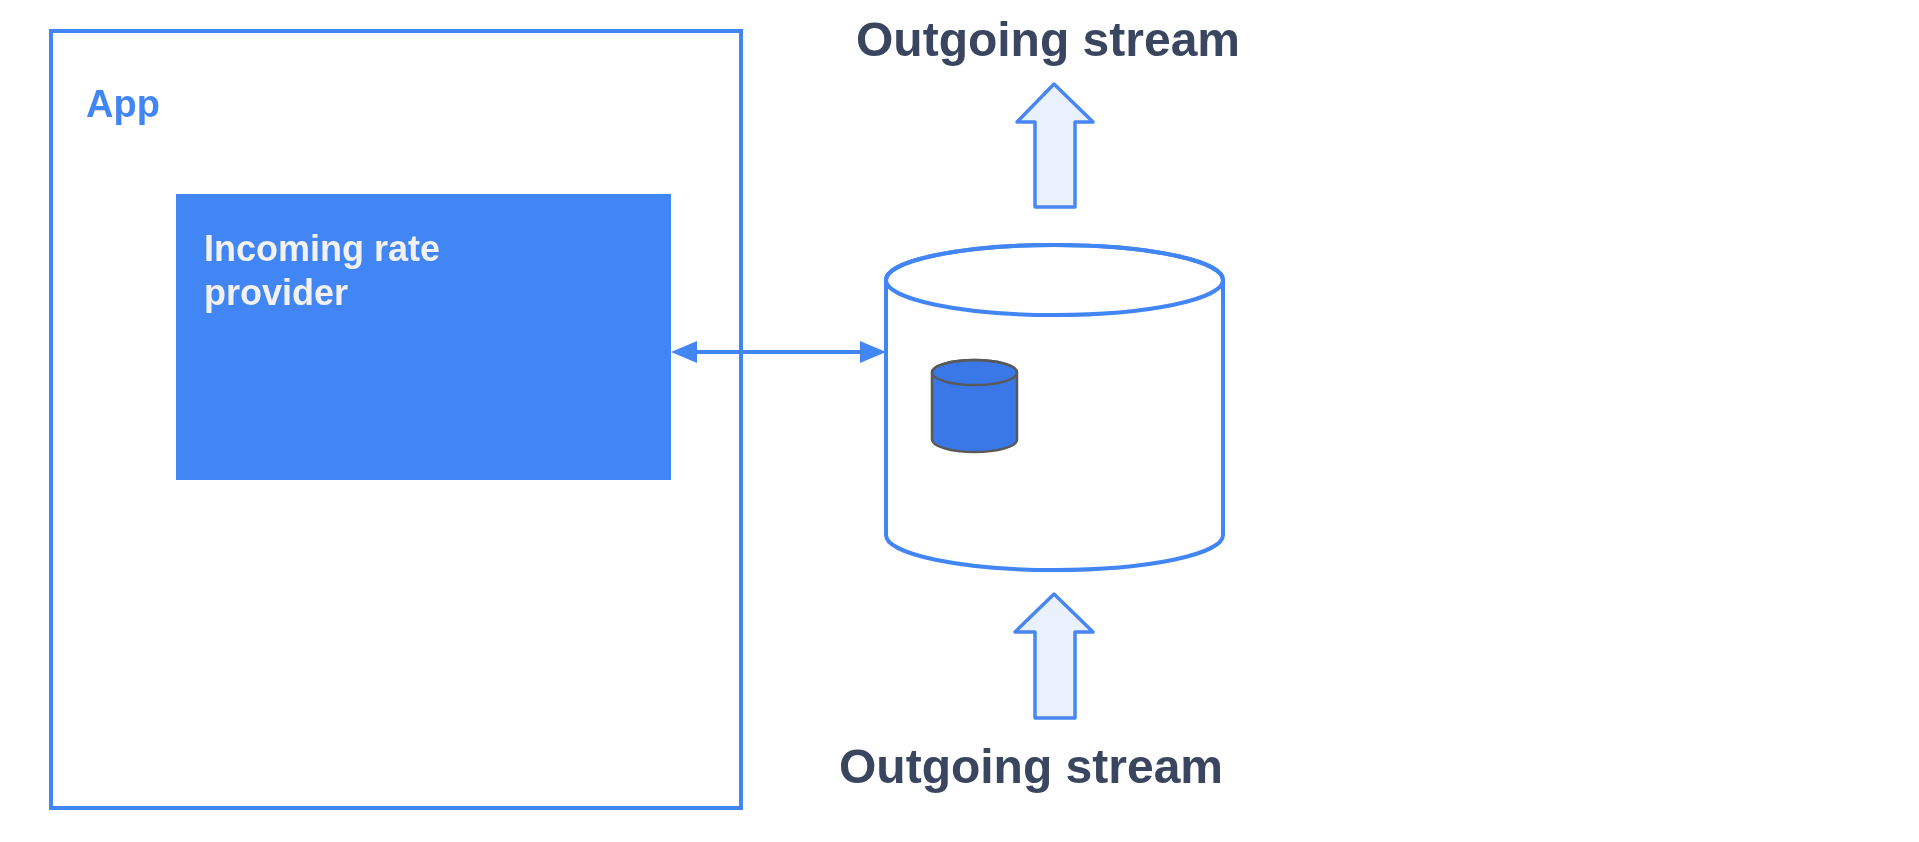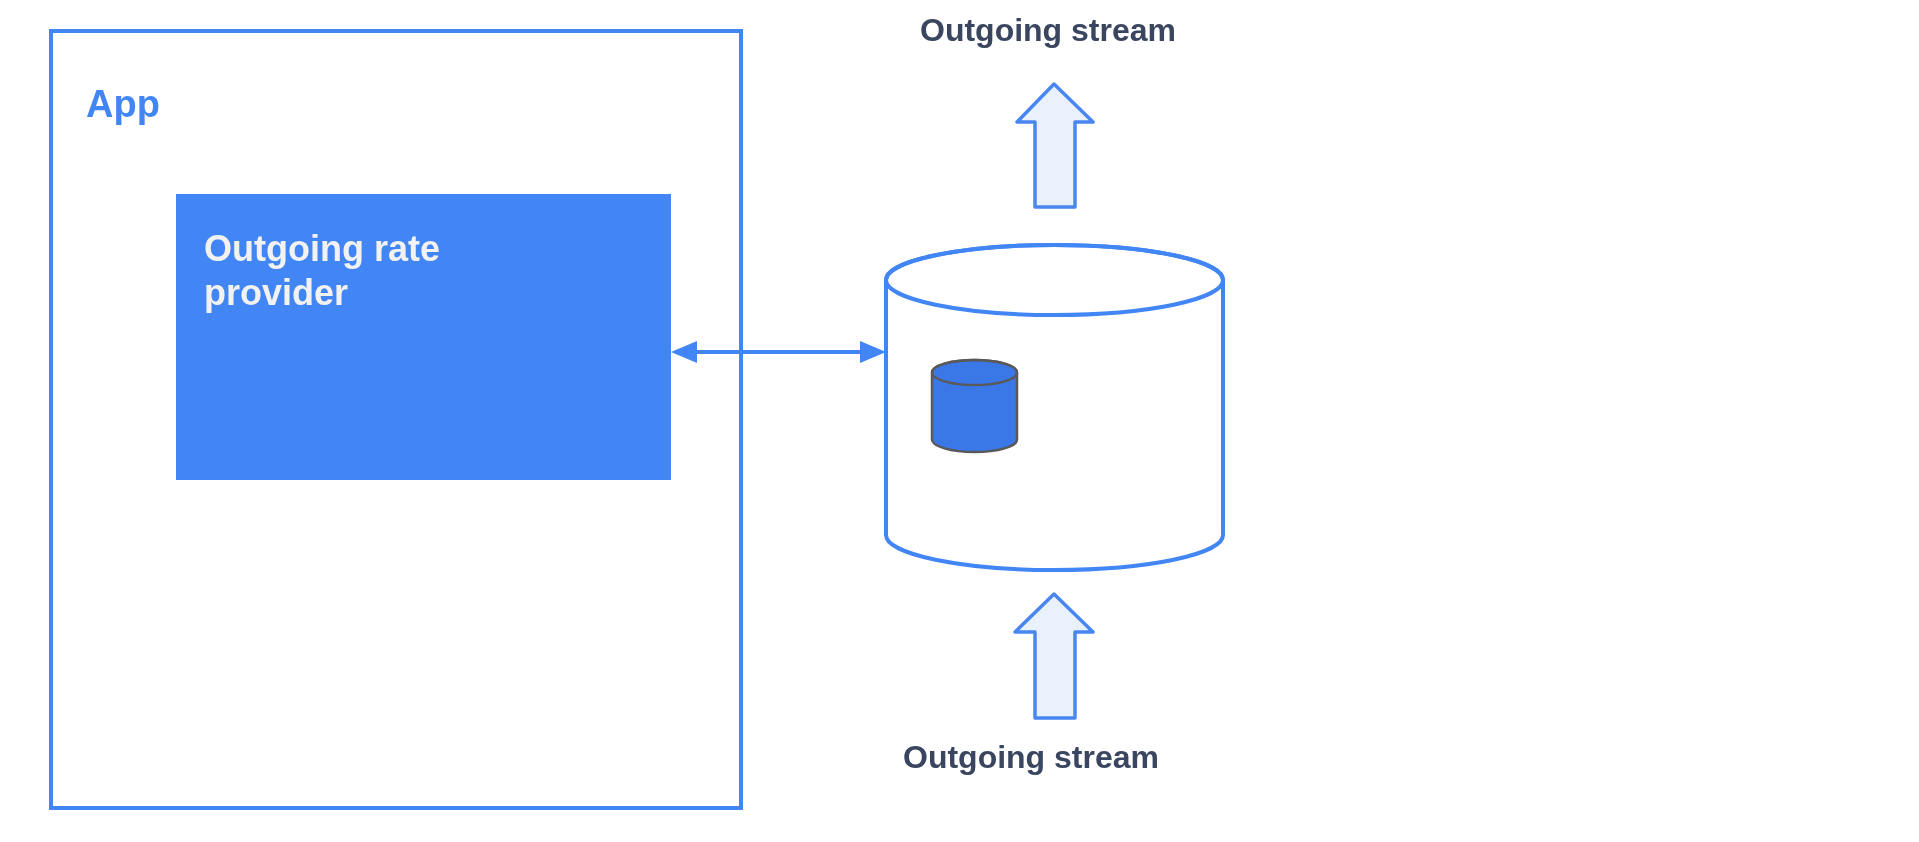--- a/index.html
+++ b/index.html
@@ -50,21 +50,21 @@
     top: 33px;
     width: 320px;
     font-size: 36px;
     line-height: 44px;
     font-weight: 700;
     color: var(--provider_text, #f2f2f2);
   }
 
   
   .stream-label {
-    font-size: 32px;
+    font-size: 48px;
     font-weight: 700;
     color: var(--stream_label_color, #3a4660);
     width: 500px;
     text-align: center;
     line-height: 1.15;
     white-space: nowrap;
   }
   .outgoing-label { left: 798px; top: 12px; }
   .incoming-label { left: 781px; top: 739px; }
 
@@ -87,21 +87,21 @@
 </style>
 </head>
 <body>
 
 <div class="canvas">
 
   <div class="abs app-box"></div>
   <div class="abs app-label">App</div>
 
   <div class="abs provider-box">
-    <div class="provider-label">Outgoing rate provider</div>
+    <div class="provider-label">Incoming rate provider</div>
   </div>
 
   <svg class="abs" style="left:659px; top:331px;" width="240" height="42" viewBox="0 0 240 42">
     <line class="h-arrow-line" x1="32" y1="21" x2="208" y2="21"></line>
     <polygon class="h-arrow-head" points="12,21 38,10 38,32"></polygon>
     <polygon class="h-arrow-head" points="227,21 201,10 201,32"></polygon>
   </svg>
 
   <svg class="abs" style="left:882px; top:241px;" width="345" height="333" viewBox="0 0 345 333">
     <path class="cylinder-shape" stroke-width="4" d="M 4,39 a 168.5,35 0 0 1 337,0 l 0,255 a 168.5,35 0 0 1 -337,0 z"></path>

